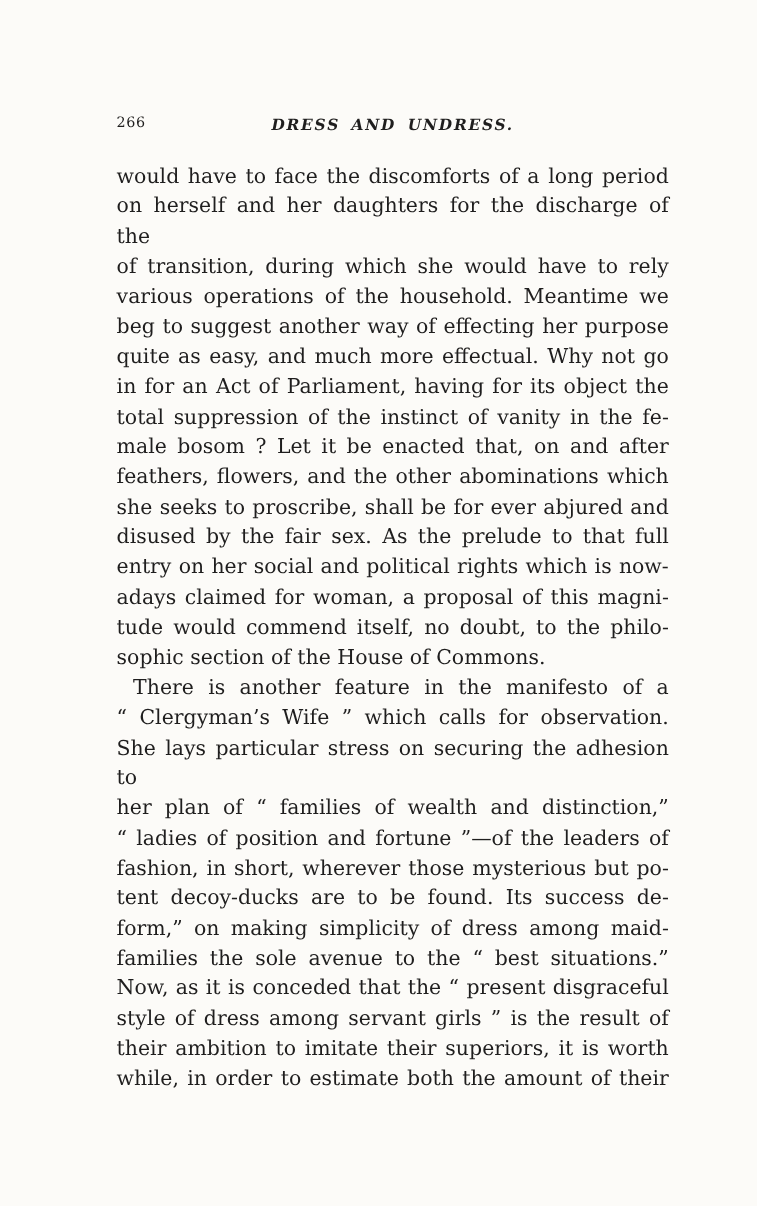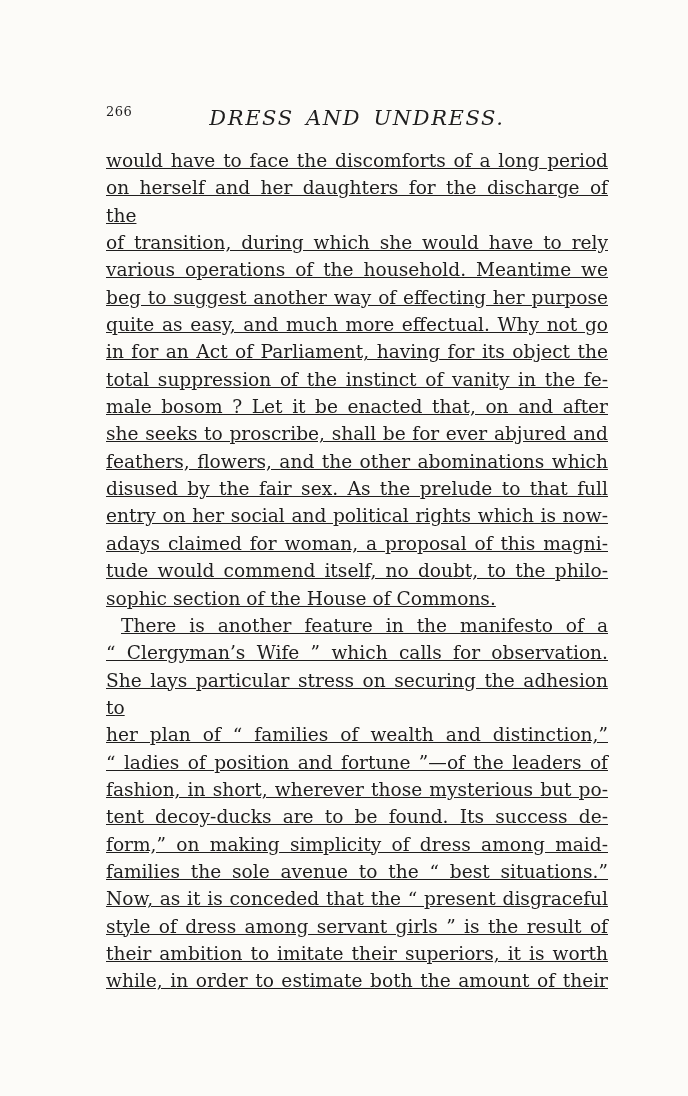--- a/index.html
+++ b/index.html
@@ -28,35 +28,34 @@
   .page-number {
     position: absolute;
     left: 0;
     top: 0;
     font-size: 13px;
     letter-spacing: 0.5px;
   }
   .running-title {
     text-align: center;
     font-style: italic;
-    font-weight: normal;
-    font-size: 21px;
+    font-weight: bold;
+    font-size: 14px;
     letter-spacing: 1.6px;
     word-spacing: 4px;
     padding-top: 2px;
   }
   .page-body {
     margin-top: 19px;
     font-size: 18.6px;
     line-height: 27.35px;
   }
   .text-line {
     text-align: justify;
     text-align-last: justify;
-    text-decoration: underline;
   }
   .text-line.no-justify-last {
     text-align-last: left;
   }
   .text-line.indent {
     text-indent: 15px;
   }
 </style>
 </head>
 <body>
@@ -71,22 +70,22 @@
   <div>
         <div class="text-line">would have to face the discomforts of a long period</div>
         <div class="text-line">on herself and her daughters for the discharge of the</div>
         <div class="text-line">of transition, during which she would have to rely</div>
         <div class="text-line">various operations of the household.  Meantime we</div>
         <div class="text-line">beg to suggest another way of effecting her purpose</div>
         <div class="text-line">quite as easy, and much more effectual.  Why not go</div>
         <div class="text-line">in for an Act of Parliament, having for its object the</div>
         <div class="text-line">total suppression of the instinct of vanity in the fe-</div>
         <div class="text-line">male bosom ?  Let it be enacted that, on and after</div>
+        <div class="text-line">feathers, flowers, and the other abominations which</div>
         <div class="text-line">she seeks to proscribe, shall be for ever abjured and</div>
-        <div class="text-line">feathers, flowers, and the other abominations which</div>
         <div class="text-line">disused by the fair sex.  As the prelude to that full</div>
         <div class="text-line">entry on her social and political rights which is now-</div>
         <div class="text-line">adays claimed for woman, a proposal of this magni-</div>
         <div class="text-line">tude would commend itself, no doubt, to the philo-</div>
         <div class="text-line no-justify-last">sophic section of the House of Commons.</div>
       </div>
       <div>
         <div class="text-line indent">There is another feature in the manifesto of a</div>
         <div class="text-line">“ Clergyman’s Wife ” which calls for observation.</div>
         <div class="text-line">She lays particular stress on securing the adhesion to</div>

